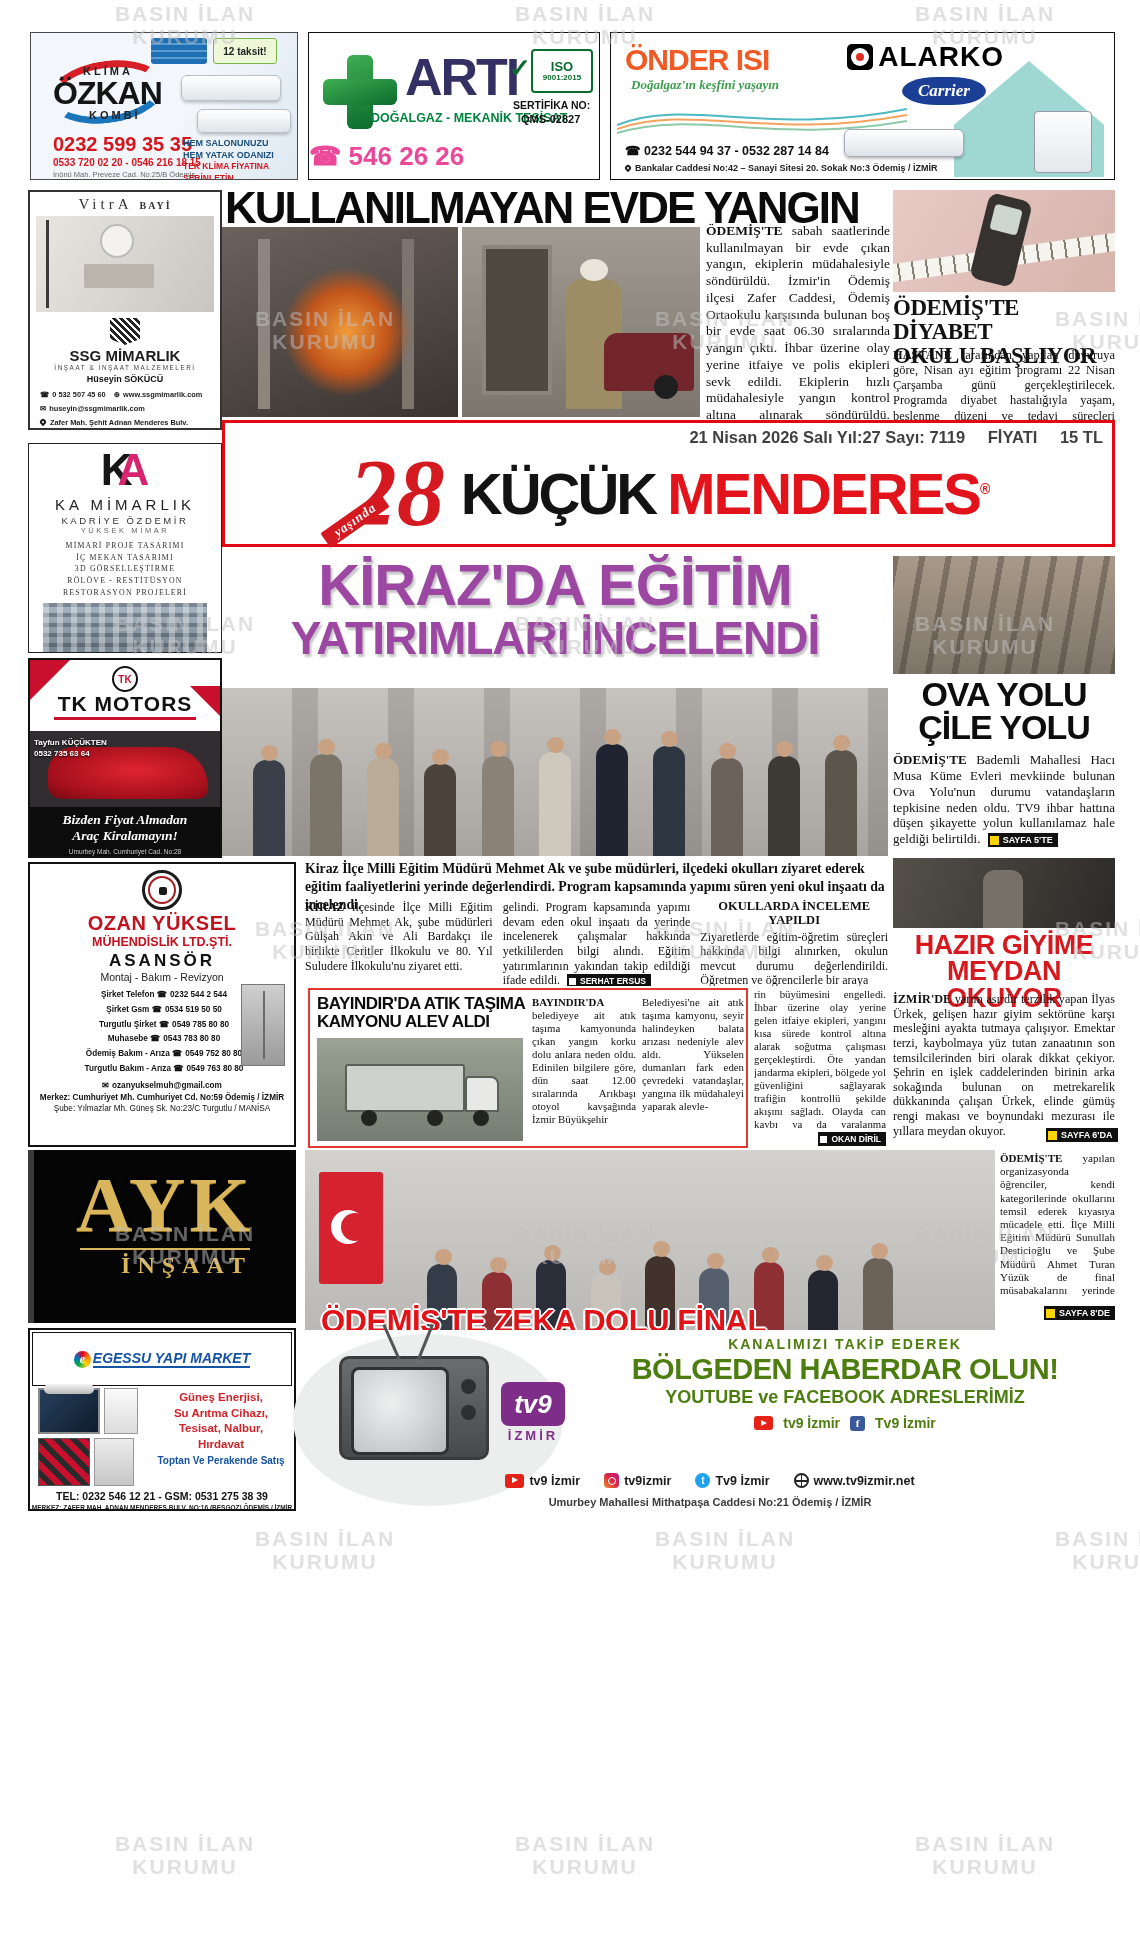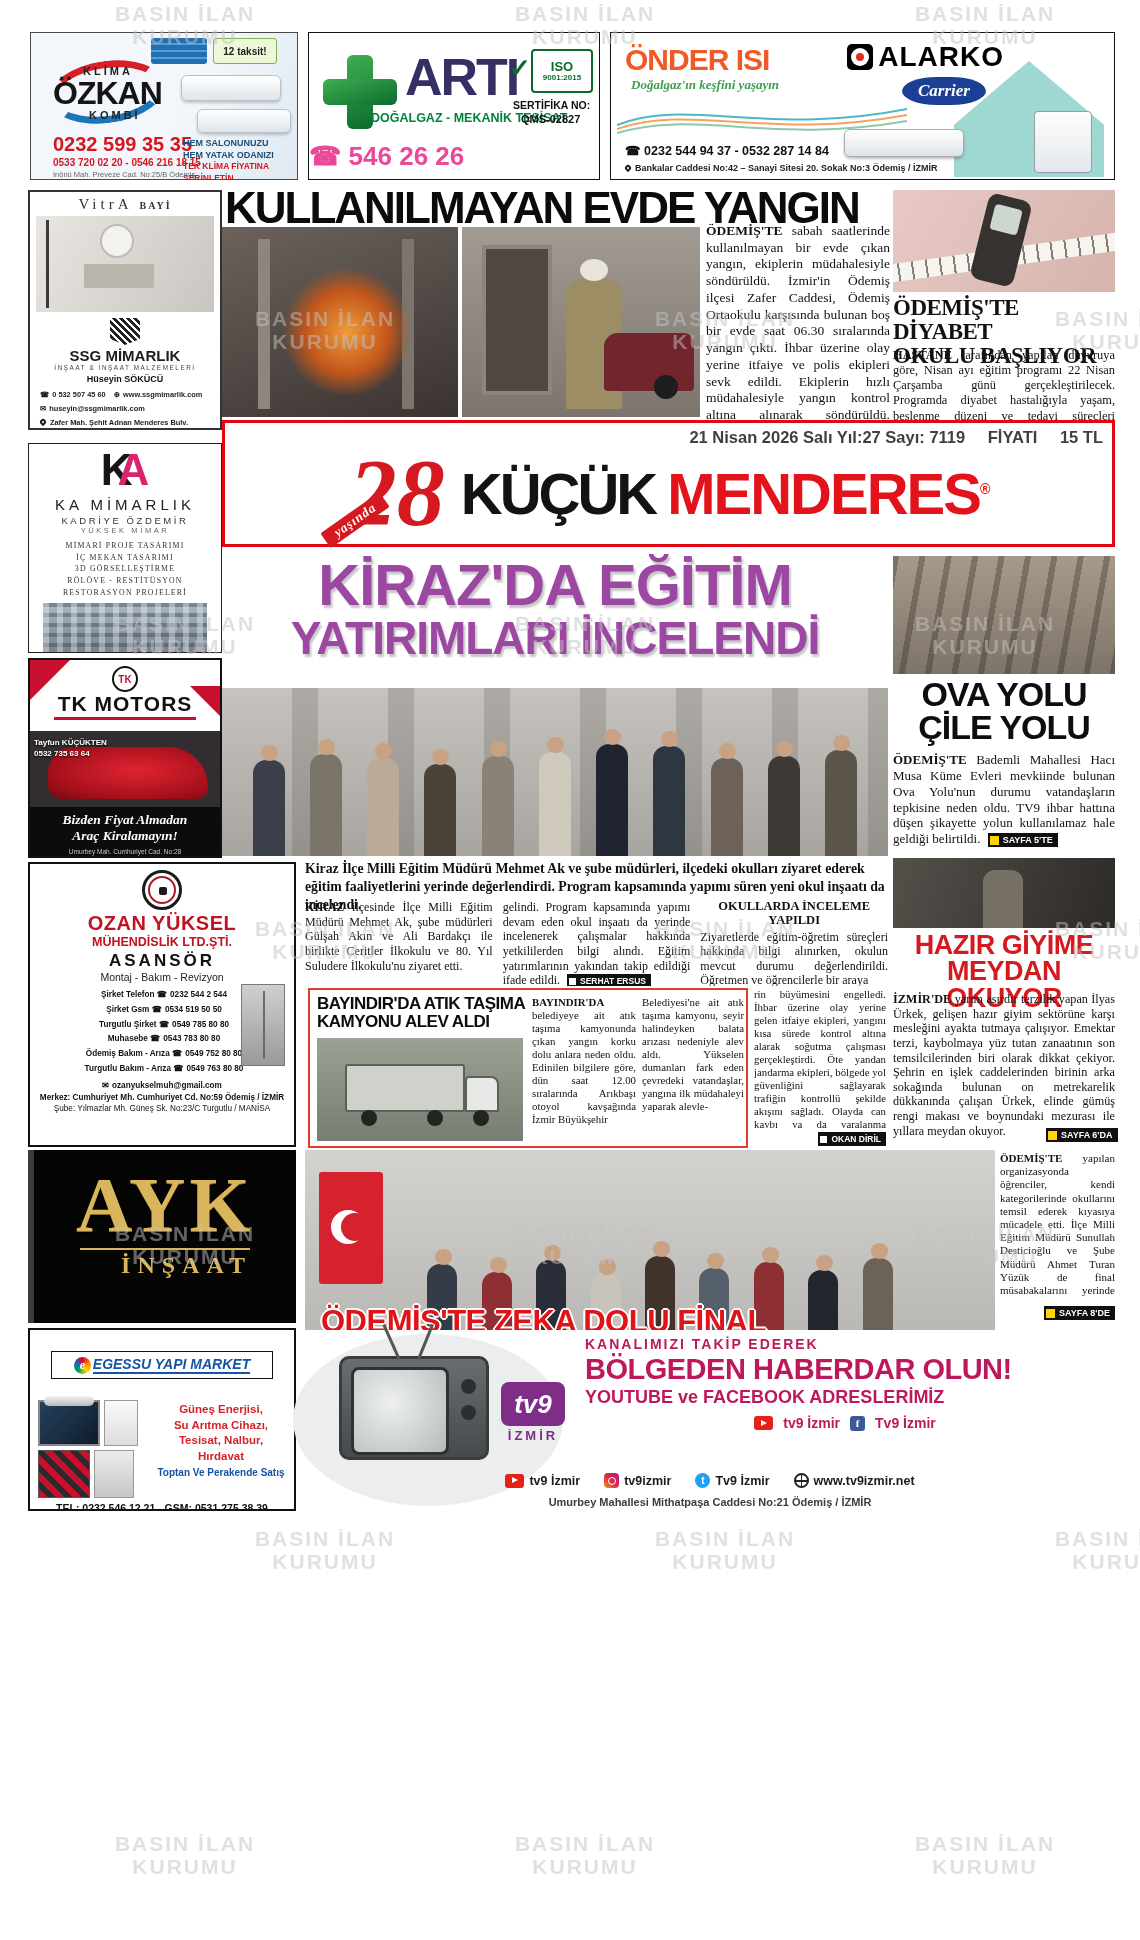--- a/index.html
+++ b/index.html
@@ -142,21 +142,21 @@
   .ozan-adr1{font:700 8.2px "Liberation Sans",sans-serif;margin-top:3px}
   .ozan-adr2{font:400 8.2px "Liberation Sans",sans-serif;margin-top:2px}
 
   #ad-ayk{left:28px;top:1150px;width:268px;height:173px;background:#050505;border-left:6px solid #3a3a3a;text-align:center}
   .ayk-name{margin-top:18px;font:700 78px "Liberation Serif",serif;line-height:.95;color:#d9b65c;
     text-shadow:0 1px 0 #8a6c23,0 2px 4px #000;letter-spacing:4px}
   .ayk-line{margin:6px auto 2px;width:170px;height:2px;background:#d9b65c}
   .ayk-sub{font:700 24px "Liberation Serif",serif;color:#d9b65c;letter-spacing:7px;text-align:right;padding-right:44px}
 
   #ad-egessu{left:28px;top:1328px;width:268px;height:183px;border:2px solid #111}
-  .eg-head{margin:21px;border:1.5px solid #111;padding:4px 4px;display:flex;align-items:center;justify-content:center;gap:2px}
+  .eg-head{margin:2px;border:1.5px solid #111;padding:17px 4px;display:flex;align-items:center;justify-content:center;gap:2px}
   .eg-e{width:17px;height:17px;border-radius:50%;background:conic-gradient(#e4002b,#ff8c00,#ffd500,#00a651,#0072bc,#e4002b);
     position:relative;flex:0 0 auto}
   .eg-e::before{content:"e";position:absolute;inset:0;color:#fff;font:italic 800 12px "Liberation Serif",serif;
     display:flex;align-items:center;justify-content:center}
   .eg-name{font:italic 800 14px "Liberation Sans",sans-serif;color:#1553a4;border-bottom:2px solid #1553a4;white-space:nowrap}
   .eg-body{display:flex;margin:2px 8px 0;gap:6px}
   .eg-imgs{width:112px;display:flex;flex-wrap:wrap;gap:4px;align-content:flex-start}
   .eg-img1{width:62px;height:46px;background:linear-gradient(135deg,#27405e,#0e1c2c);border:2px solid #8a8a8a;position:relative}
   .eg-img1::after{content:"";position:absolute;left:4px;top:-6px;right:4px;height:10px;border-radius:6px;background:linear-gradient(#f4f4f4,#b9b9b9)}
   .eg-img2{width:34px;height:46px;background:linear-gradient(#fafafa,#dcdcdc);border:1px solid #999}
@@ -294,21 +294,21 @@
   .tv9-tv{position:absolute;left:34px;top:26px;width:150px;height:104px;background:linear-gradient(#6a6d70,#474a4c);
     border:3px solid #393b3d;border-radius:10px}
   .tv9-tv::before{content:"";position:absolute;left:9px;top:8px;width:92px;height:82px;border-radius:8px;border:3px solid #2f3132;
     background:radial-gradient(circle at 40% 40%,#eef0f0,#b7bbbc)}
   .tv9-knob{position:absolute;right:10px;width:15px;height:15px;border-radius:50%;background:#2c2e30}
   .tv9-ant{position:absolute;width:3px;height:38px;background:#555;top:-36px}
   .tv9-logo{position:absolute;left:196px;top:52px;text-align:center}
   .tv9-sq{width:64px;height:44px;background:#7e2d88;border-radius:8px;color:#fff;
     font:italic 800 26px "Liberation Sans",sans-serif;display:flex;align-items:center;justify-content:center}
   .tv9-city{font:800 13px "Liberation Sans",sans-serif;color:#7e2d88;letter-spacing:3px;margin-top:2px}
-  .tv9-main{position:absolute;left:280px;top:6px;width:520px;color:#be185d}
+  .tv9-main{position:absolute;left:280px;top:6px;width:520px;text-align:center;color:#4d7c0f}
   .tv9-main .t1{font:700 14px "Liberation Sans",sans-serif;letter-spacing:2px}
   .tv9-main .t2{font:800 29px "Liberation Sans",sans-serif;letter-spacing:-.5px;margin-top:1px}
   .tv9-main .t3{font:800 20px "Liberation Sans",sans-serif;letter-spacing:1px;margin-top:3px}
   .tv9-main .t4{font:800 18px "Liberation Sans",sans-serif;margin-top:1px}
   .tv9-main .t5{display:flex;justify-content:center;align-items:center;gap:10px;margin-top:7px;font:700 14px "Liberation Sans",sans-serif}
   .tv9-social{position:absolute;left:0;bottom:28px;width:100%;display:flex;justify-content:center;align-items:center;gap:24px;
     font:700 12.5px "Liberation Sans",sans-serif;color:#1c1c1c}
   .tv9-addr{position:absolute;left:0;bottom:8px;width:100%;text-align:center;font:700 11px "Liberation Sans",sans-serif;color:#3c3c3c}
   .soc{display:inline-flex;align-items:center;gap:5px}
   .ic-yt{width:19px;height:14px;background:#e62117;border-radius:3px;position:relative;display:inline-block}

